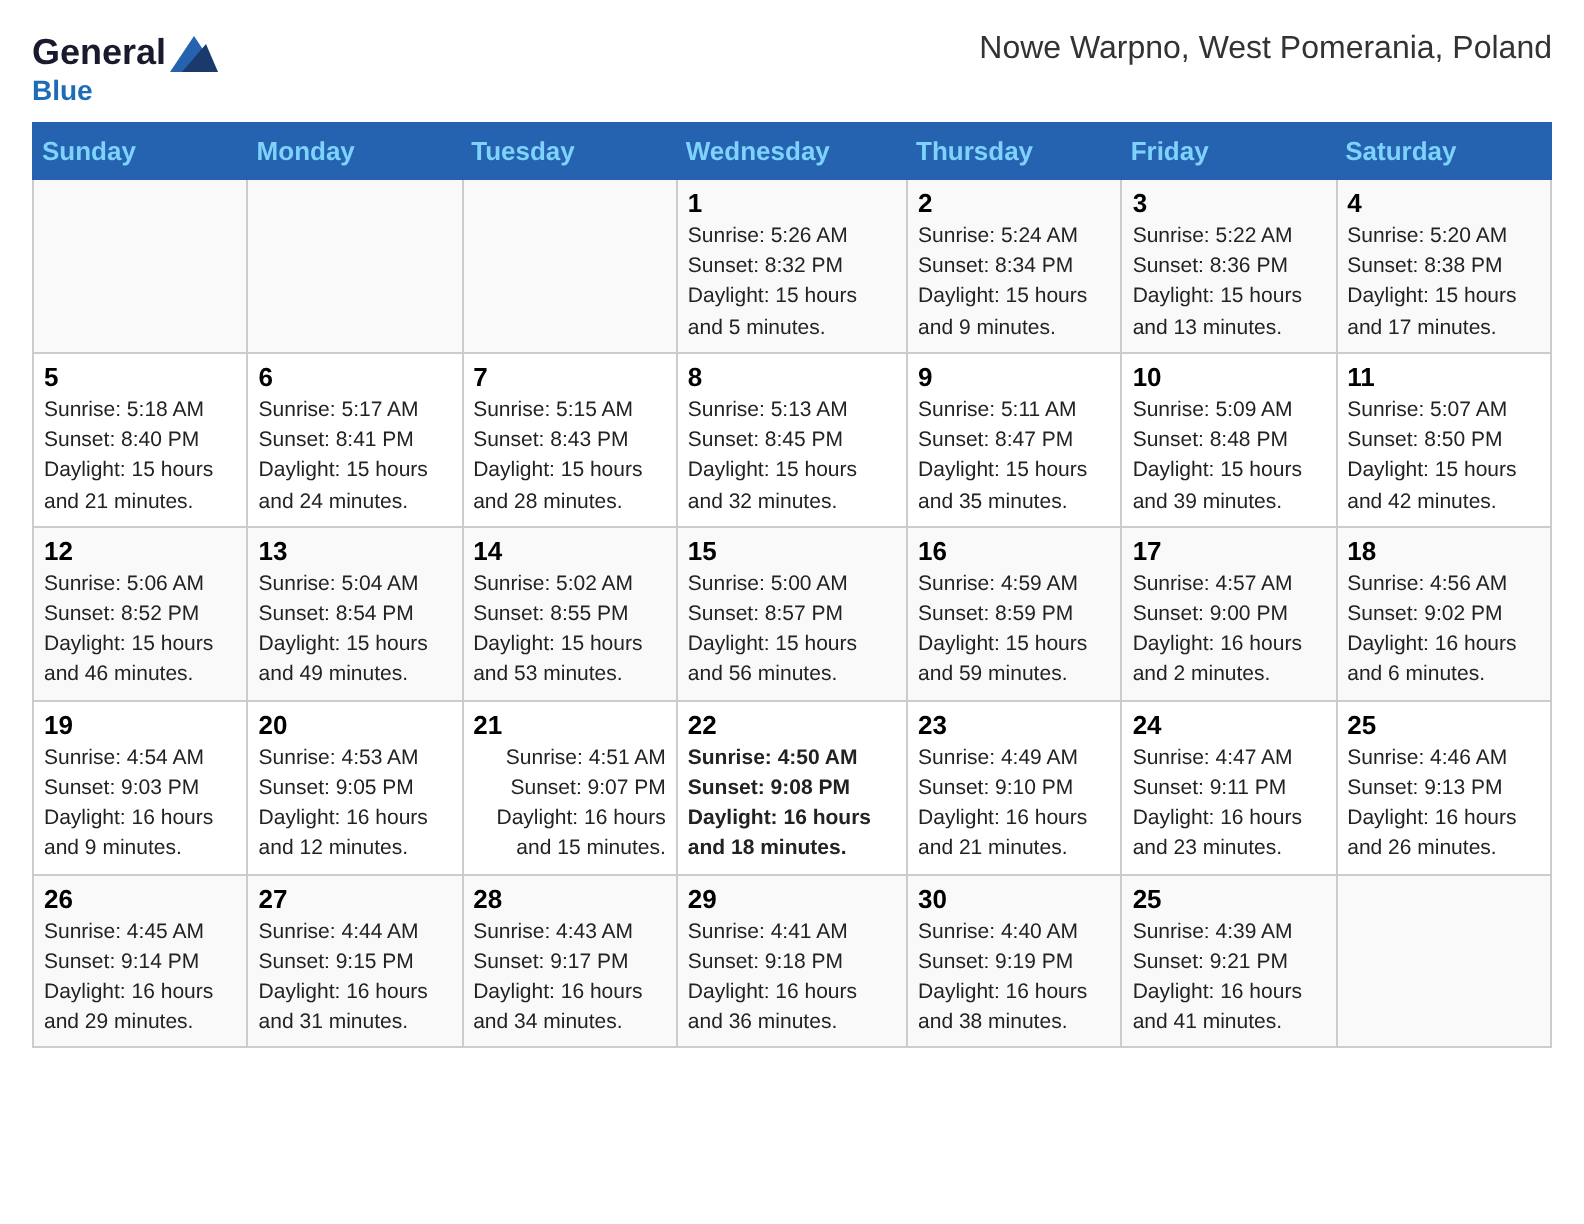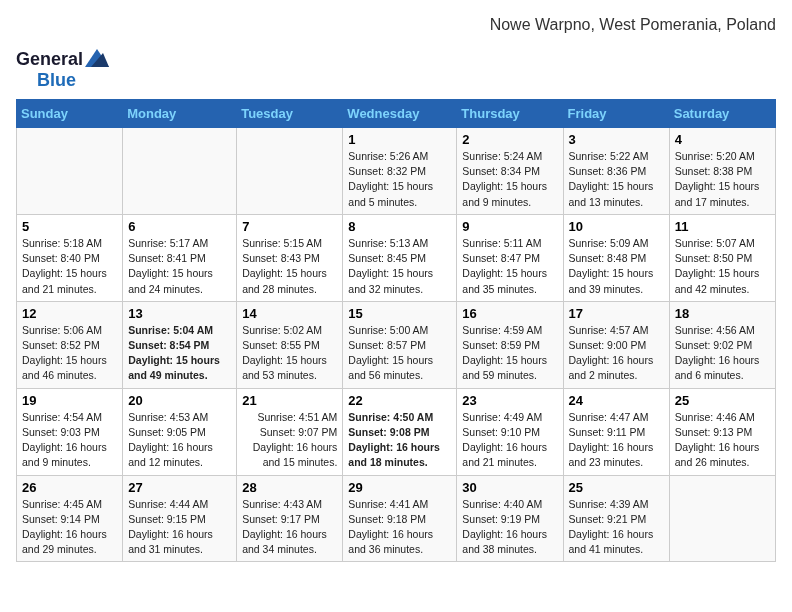--- a/index.html
+++ b/index.html
@@ -20,33 +20,32 @@
       display: flex;
       flex-direction: column;
       align-items: flex-start;
     }
     .logo-general {
       font-size: 18px;
       font-weight: bold;
       color: #1a1a2e;
     }
     .logo-blue {
-      font-size: 18px;
+      font-size: 14px;
       font-weight: bold;
       color: #1e6bb8;
-      margin-left: 21px;
     }
     .logo-icon {
       width: 24px;
       height: 18px;
       margin-left: 2px;
     }
     .logo-row {
       display: flex;
-      margin-top: 33px;
+      align-items: center;
     }
     .title-area {
       text-align: right;
     }
     .main-title {
       font-size: 36px;
       font-weight: bold;
       color: #1a1a2e;
     }
     .subtitle {
@@ -212,21 +211,21 @@
       <tr>
         <td>
           <span class="day-num">12</span>
           <div class="day-info" style="white-space: pre-line;">Sunrise: 5:06 AM
 Sunset: 8:52 PM
 Daylight: 15 hours
 and 46 minutes.</div>
         </td>
         <td>
           <span class="day-num">13</span>
-          <div class="day-info" style="white-space: pre-line; font-weight: bold;">Sunrise: 5:04 AM
+          <div class="day-info" style="white-space: pre-line;">Sunrise: 5:04 AM
 Sunset: 8:54 PM
 Daylight: 15 hours
 and 49 minutes.</div>
         </td>
         <td>
           <span class="day-num">14</span>
           <div class="day-info" style="white-space: pre-line;">Sunrise: 5:02 AM
 Sunset: 8:55 PM
 Daylight: 15 hours
 and 53 minutes.</div>

